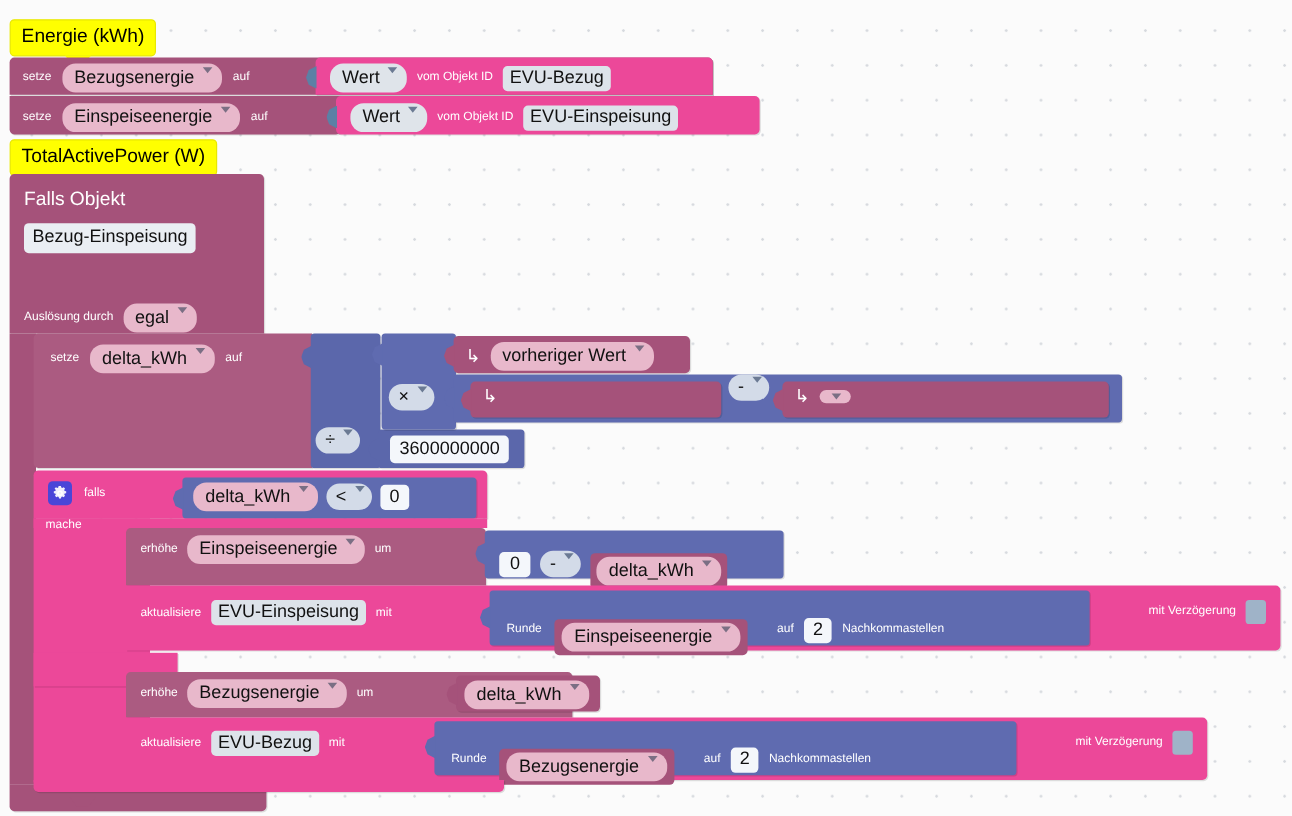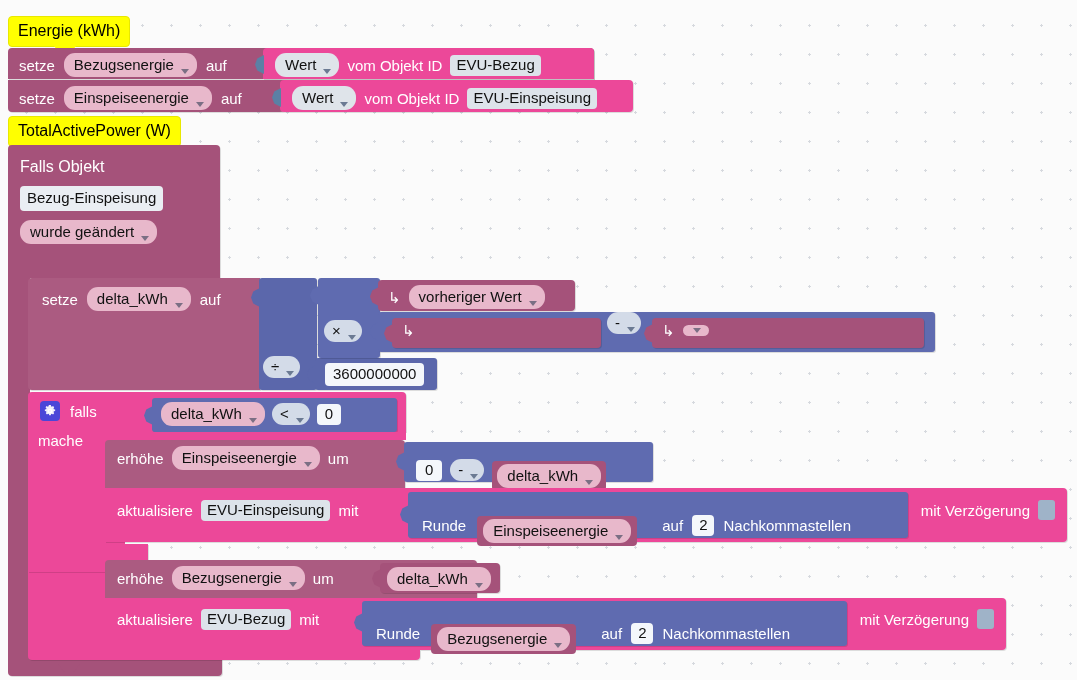--- a/index.html
+++ b/index.html
@@ -11,35 +11,35 @@
     background-image:radial-gradient(circle, #d6d9de 1.1px, rgba(0,0,0,0) 1.2px);
     background-size:29px 29px;
     background-position:12px 11px;
     position:relative;
     -webkit-font-smoothing:antialiased;
   }
   #workspace{position:absolute;inset:0;}
 
   
   .blk{position:absolute;box-sizing:border-box;margin-top:12px;}
-  .lbl{color:#fff;white-space:nowrap;font-size:15px;line-height:1;}
+  .lbl{color:#fff;white-space:nowrap;font-size:10px;line-height:1;}
 
   
   .field{
     display:inline-flex;align-items:center;justify-content:center;
     background:#dde3ea;color:#111;border-radius:4px;
     padding:1px 6px 2px 6px;font-size:15px;line-height:18px;
     white-space:nowrap;
   }
   .field.num{background:#f4f7fb;border-radius:4px;padding:1px 7px 2px 7px;}
   .field.lite{background:#eaeef3;}
 
   
   .dd{
-    display:inline-flex;align-items:flex-end;gap:7px;
+    display:inline-flex;align-items:flex-start;gap:7px;
     background:#e8b8cb;color:#111;border-radius:11px;
     padding:2px 8px 3px 10px;font-size:15px;line-height:19px;white-space:nowrap;
   }
   .dd.blueish{background:#d3dbe8;}
   .dd.grey{background:#dfe4ea;color:#111;}
   .caret{
     width:0;height:0;border-left:4px solid transparent;border-right:4px solid transparent;
     border-top:5px solid #7b6f84;display:inline-block;margin-top:1px;
   }
   .caret.b{border-top-color:#6b7a93;}
@@ -134,24 +134,27 @@
   </div>
 
   <div class="blk" style="left:8px;top:104px;">
     <div class="yellow">TotalActivePower (W)</div>
     <div style="position:absolute;left:46px;top:30px;width:22px;height:8px;background:#ffff00;clip-path:polygon(0 0,100% 0,72% 100%,28% 100%);"></div>
   </div>
 
   <div class="blk rose shadow" style="left:8px;top:133px;width:212px;height:133px;border-radius:4px 4px 0 0;">
     <div class="lbl" style="position:absolute;left:12px;top:14px;font-size:16px;">Falls Objekt</div>
     <span class="field lite" style="position:absolute;left:12px;top:41px;font-size:15px;padding:3px 7px 4px 7px;">Bezug-Einspeisung</span>
-    <span class="dd" style="position:absolute;left:12px;top:75px;">
-      <span>wurde geändert</span>
-      <span class="caret"></span>
-    </span>
+    <div class="row g8" style="position:absolute;left:12px;top:108px;">
+      <span class="lbl">Auslösung durch</span>
+      <span class="dd">
+        <span>egal</span>
+        <span class="caret"></span>
+      </span>
+    </div>
   </div>
 
   <div class="blk rose" style="left:8px;top:266px;width:22px;height:376px;"></div>
   <div class="blk rose shadow" style="left:8px;top:642px;width:214px;height:22px;border-radius:0 0 4px 4px;"></div>
   <div style="position:absolute;left:58px;top:664px;width:22px;height:8px;background:#a5527a;clip-path:polygon(0 0,100% 0,72% 100%,28% 100%);"></div>
 
   <div class="blk rose2 shadow" style="left:28px;top:266px;width:232px;height:112px;border-radius:4px 0 0 4px;">
     <div class="row g9" style="padding:9px 0 0 14px;">
       <span class="lbl">setze</span>
       <span class="dd">

